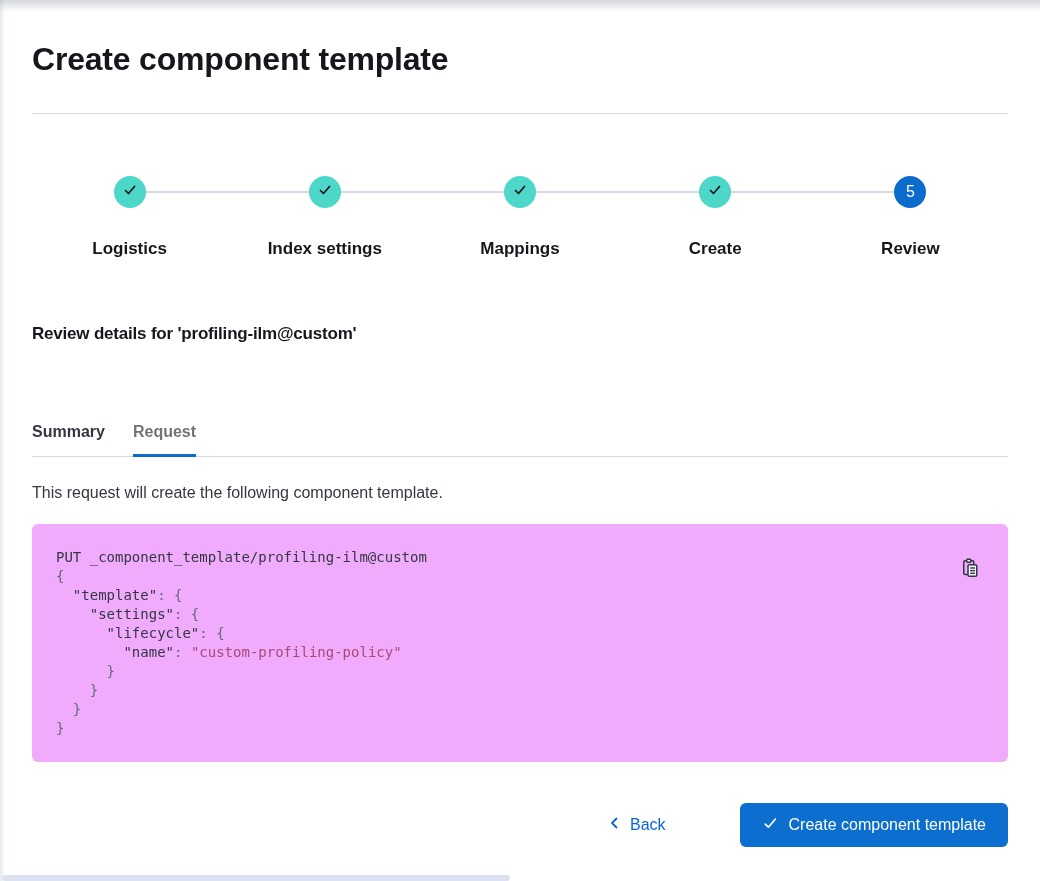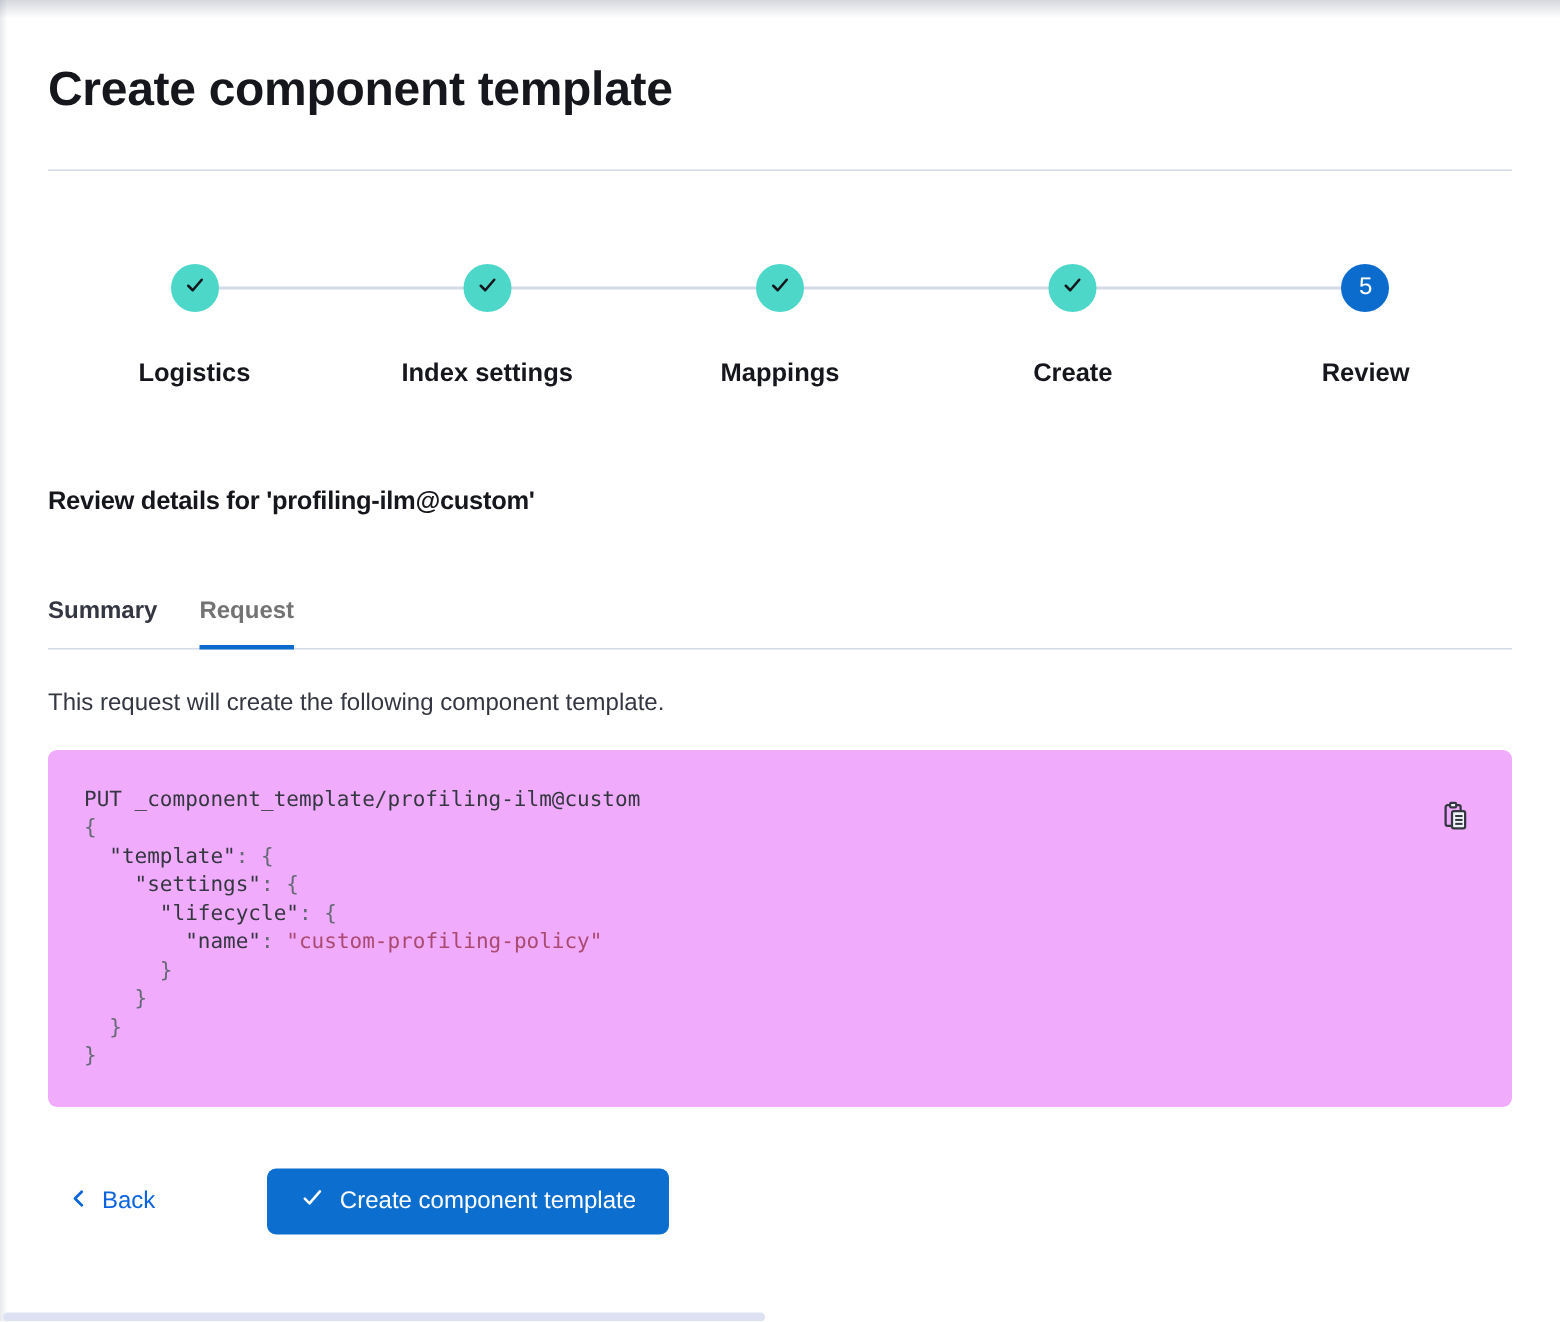--- a/index.html
+++ b/index.html
@@ -54,20 +54,21 @@
   h2.review-heading {
     margin-top: 56px; font-size: 17px; line-height: 34px; font-weight: 700;
     letter-spacing: -0.2px; color: #16171c;
   }
 
   .tabs { margin-top: 46px; display: flex; gap: 28px; border-bottom: 1px solid #d3dae6; }
   .tab {
     font-size: 16px; line-height: 21px; font-weight: 700;
     padding-bottom: 12px; cursor: pointer; border-bottom: 3px solid transparent;
     margin-bottom: -1px;
+    margin-top: 24px;
   }
   .tab.inactive { color: #343741; }
   .tab.active { color: #737373; border-bottom-color: #0b6cce; }
 
   .request-description { margin-top: 26px; font-size: 16px; line-height: 19px; color: #343741; }
 
   
   .code-panel {
     position: relative;
     margin-top: 22px;
@@ -83,21 +84,21 @@
   .seg-t { color: #343741; }
   .seg-k { color: #343741; }
   .seg-p { color: #646a77; }
   .seg-s { color: #aa4a72; }
   .copy-btn {
     position: absolute; top: 34px; right: 28px;
     width: 20px; height: 20px; cursor: pointer; background: none; border: none; padding: 0;
   }
 
   
-  .footer-actions { margin-top: 41px; display: flex; align-items: center; }
+  .footer-actions { margin-top: 41px; display: flex; align-items: center; justify-content: flex-end; }
   .back-link {
     display: inline-flex; align-items: center; gap: 8px;
     color: #0b64dd; font-size: 16px; font-weight: 500;
     background: none; border: none; cursor: pointer; padding: 0 12px;
     font-family: inherit;
   }
   .create-btn {
     margin-left: 62px;
     display: inline-flex; align-items: center; gap: 10px;
     height: 44px; padding: 0 22px;

